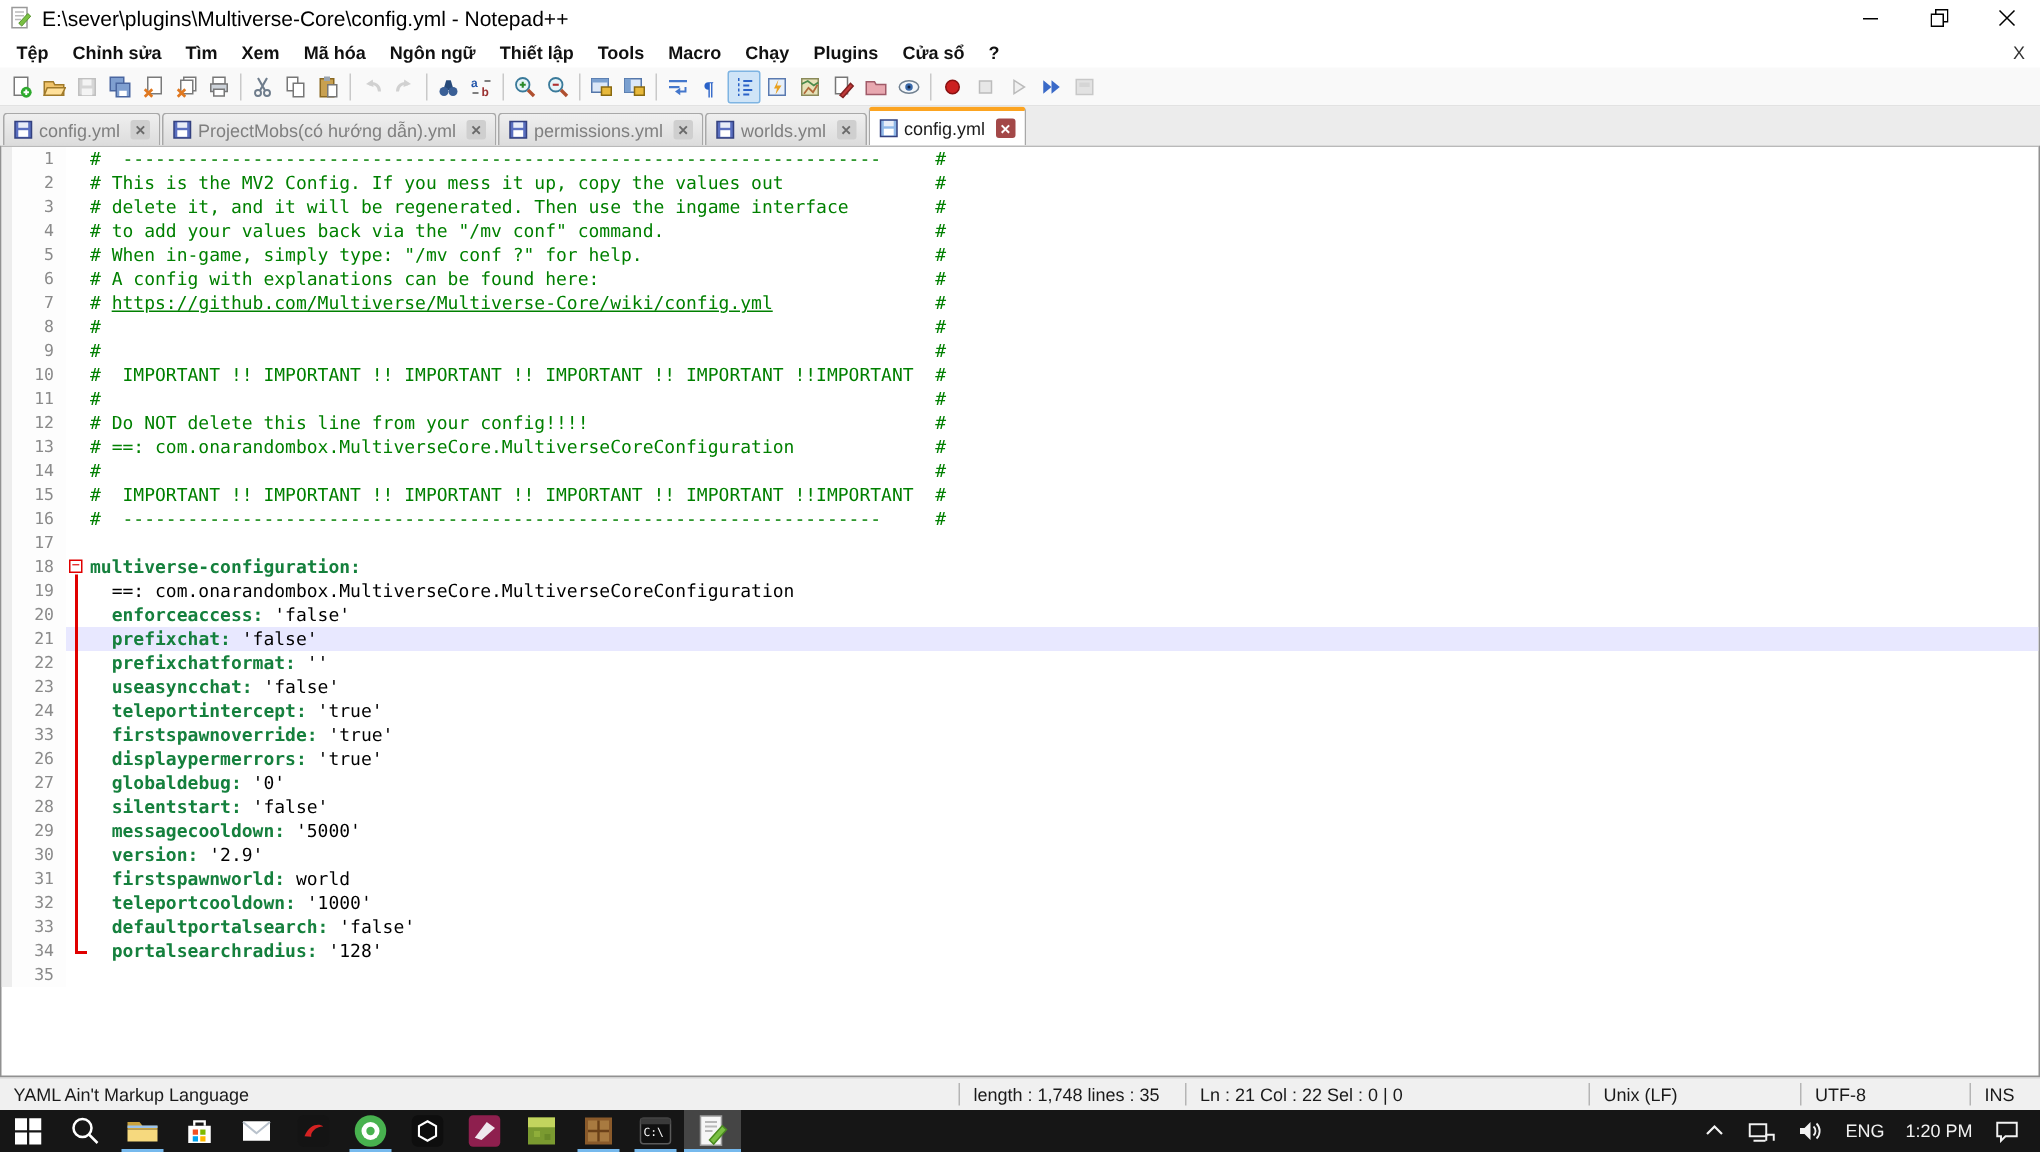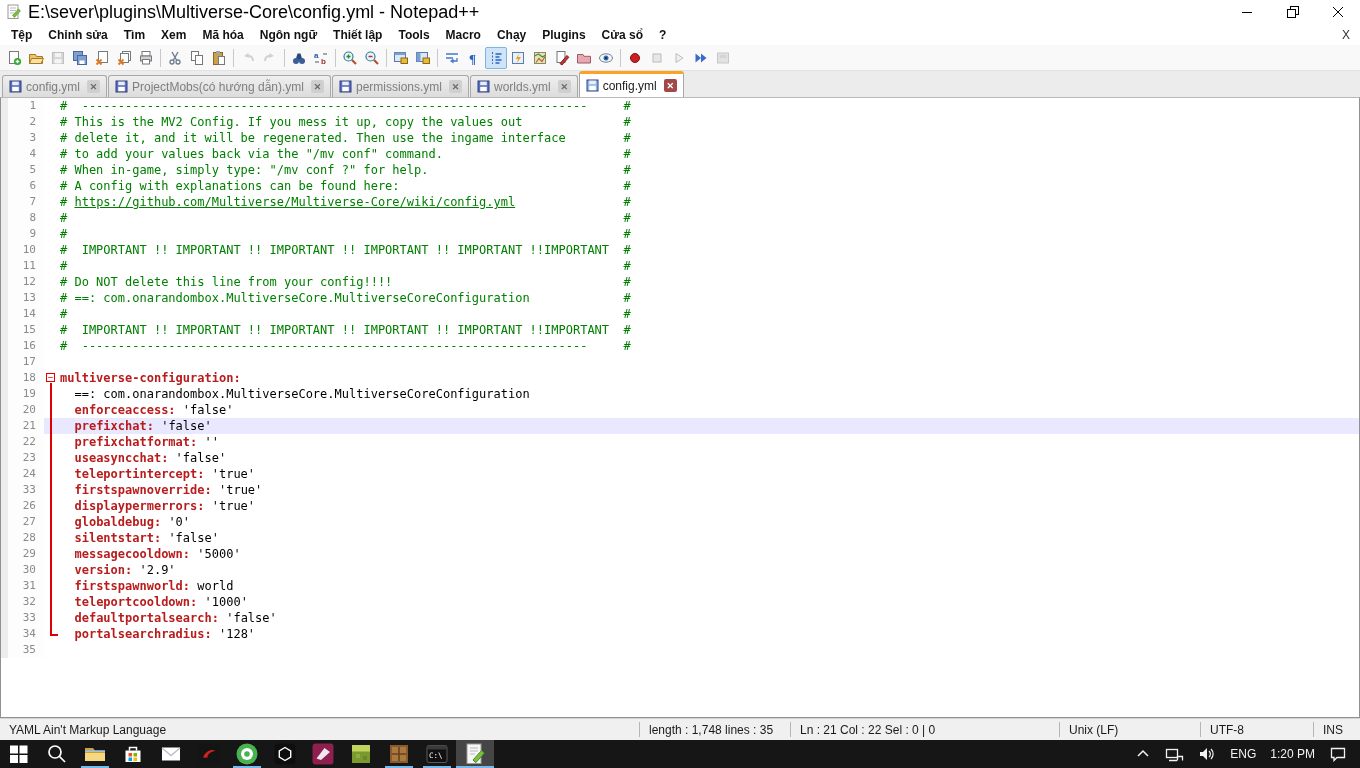--- a/index.html
+++ b/index.html
@@ -3,21 +3,21 @@
 <meta charset="utf-8">
 <style>
   * { margin:0; padding:0; box-sizing:border-box; }
   html,body { width:1360px; height:768px; overflow:hidden; background:#fff;
     font-family:"Liberation Sans", sans-serif; }
   .app { width:1360px; height:768px; display:flex; flex-direction:column; }
 
   
   .titlebar { height:24px; background:#fff; display:flex; align-items:center; padding-left:6px; }
   .titlebar .app-icon { width:16px; height:16px; margin-right:6px; }
-  .titlebar .title { font-size:18px; color:#000; flex:1; }
+  .titlebar .title { font-size:14px; color:#000; flex:1; }
   .win-btn { width:45px; height:24px; display:flex; align-items:center; justify-content:center; color:#222; }
   .win-btn svg { display:block; }
 
   
   .menubar { height:21px; background:#fff; display:flex; align-items:center; padding-left:3px; }
   .menu-item { font-size:12px; color:#111; padding:2px 8px;font-weight:bold; }
   .menubar .menu-close { margin-left:auto; margin-right:10px; font-size:12px; color:#333; }
 
   
   .toolbar { height:26px; background:#f9f9f9; border-bottom:1px solid #e2e2e2; display:flex; align-items:center; padding-left:3px; }
@@ -49,21 +49,21 @@
   .line-row.current .line-body { background:#e8e8ff; }
   .line-fold { width:16px; flex:none; position:relative; }
   .fold-box { position:absolute; left:2px; top:3px; width:9px; height:9px; border:1px solid #e00000;
               color:#e00000; font-size:9px; line-height:7px; text-align:center; background:#fff; }
   .fold-vline { position:absolute; left:6px; top:0; width:2px; height:16px; background:#e00000; }
   .fold-corner-v { position:absolute; left:6px; top:0; width:2px; height:9px; background:#e00000; }
   .fold-corner-h { position:absolute; left:6px; top:8px; width:8px; height:2px; background:#e00000; }
   .line-text { font-size:12px; white-space:pre; color:#000; }
   .line-text .c { color:#008000; }
   .line-text .u { color:#008000; text-decoration:underline; }
-  .line-text .k { color:#b91c1c; font-weight:bold; }
+  .line-text .k { color:#15803d; font-weight:bold; }
   .line-text .p { color:#000; }
 
   
   .statusbar { height:22px; background:#f0f0f0; border-top:1px solid #d4d4d4; display:flex; align-items:stretch; font-size:12px; color:#1a1a1a; }
   .sb-sec { display:flex; align-items:center; padding-left:9px; }
   .sb-sep { width:1px; background:#b5b5b5; margin:3px 0; }
   .sb-doctype { flex:1; }
   .sb-length { width:150px; }
   .sb-cursor { width:268px; }
   .sb-eol { width:140px; }

